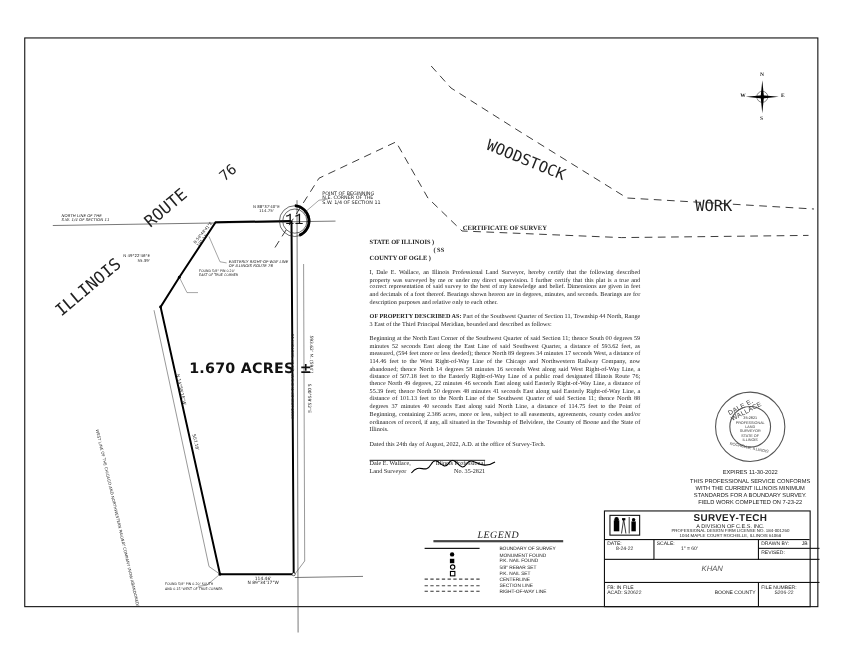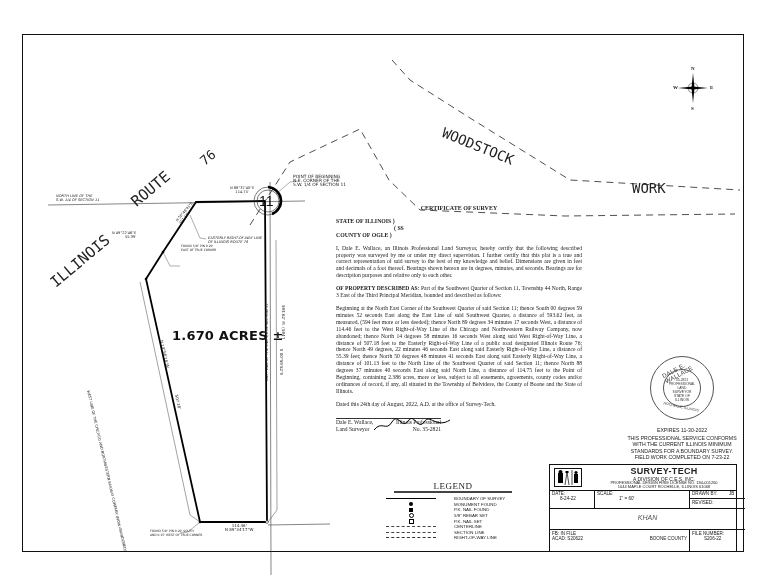--- a/index.html
+++ b/index.html
@@ -22,21 +22,21 @@
   .seal-bot { position:absolute; left:12px; top:48px; font-size:3.6px; color:#444; transform:rotate(12deg); }
   .expires { position:absolute; left:620px; top:427px; width:124px; text-align:center; font-size:5.2px; line-height:6.2px; color:#222; }
   .tblock { position:absolute; left:549px; top:464px; width:188px; height:88px; border:1.5px solid #111; box-sizing:border-box; font-size:4.6px; color:#222; }
   .tb-head { position:absolute; left:0; top:0; width:100%; height:25px; border-bottom:1px solid #111; }
   .tb-logo { position:absolute; left:4px; top:3px; width:28px; height:19px; border:1px solid #111; box-sizing:border-box; }
   .tb-company { position:absolute; left:34px; top:1px; width:160px; text-align:center; font-weight:bold; font-size:9px; letter-spacing:0.3px; }
   .tb-div { position:absolute; left:34px; top:11px; width:160px; text-align:center; font-size:5px; }
   .tb-lic { position:absolute; left:34px; top:16px; width:160px; text-align:center; font-size:4px; line-height:4.4px; }
   .cell { position:absolute; box-sizing:border-box; border-right:1px solid #111; border-bottom:1px solid #111; padding:1px 2px; }
   .legend { position:absolute; left:382px; top:481px; width:160px; font-size:4.4px; color:#222; }
-  .legend .lt { text-align:center; font-family:"Liberation Serif", serif; font-size:9px; letter-spacing:0.5px; border-bottom:2px solid #444; width:118px; margin-left:12px; }
+  .legend .lt { text-align:center; font-family:"Liberation Serif", serif; font-size:9px; letter-spacing:0.5px; border-bottom:2px solid #444; width:118px; margin-left:12px;font-style:italic; }
   .legend .row { display:flex; align-items:center; height:5.6px; }
   .legend .sym { width:58px; display:flex; justify-content:center; align-items:center; }
   .legend .lbl { margin-left:14px; }
   .compass-letter { position:absolute; font-family:"Liberation Serif", serif; font-size:5px; font-weight:bold; }
 </style>
 </head>
 <body>
 
 <div class="sheet"></div>
 
@@ -82,21 +82,21 @@
 <span class="compass-letter" style="left:691px;top:106px;">S</span>
 <span class="compass-letter" style="left:673px;top:85px;">W</span>
 <span class="compass-letter" style="left:710px;top:85px;">E</span>
 
 <span class="road" style="left:44px;top:252px;transform:rotate(-40deg);font-size:15px;">ILLINOIS</span>
 <span class="road" style="left:128px;top:180px;transform:rotate(-40deg);font-size:15px;">ROUTE</span>
 <span class="road" style="left:200px;top:150px;transform:rotate(-40deg);">76</span>
 <span class="road" style="left:440px;top:138px;transform:rotate(22deg);font-size:14px;">WOODSTOCK</span>
 <span class="road" style="left:632px;top:180px;font-size:14px;">WORK</span>
 
-<span class="abs" style="left:259px;top:193px;font-family:Liberation Sans, sans-serif;font-size:14px;">11</span>
+<span class="abs" style="left:259px;top:193px;font-family:Liberation Mono, monospace;font-size:14px;">11</span>
 
 <div class="tiny" style="left:293px;top:175px;font-style:normal;font-size:4.4px;">
   <div>POINT OF BEGINNING</div>
   <div>N.E. CORNER OF THE</div>
   <div>S.W. 1/4 OF SECTION 11</div>
 </div>
 <div class="tiny" style="left:56px;top:194px;">
   <div>NORTH LINE OF THE</div>
   <div>S.W. 1/4 OF SECTION 11</div>
 </div>

